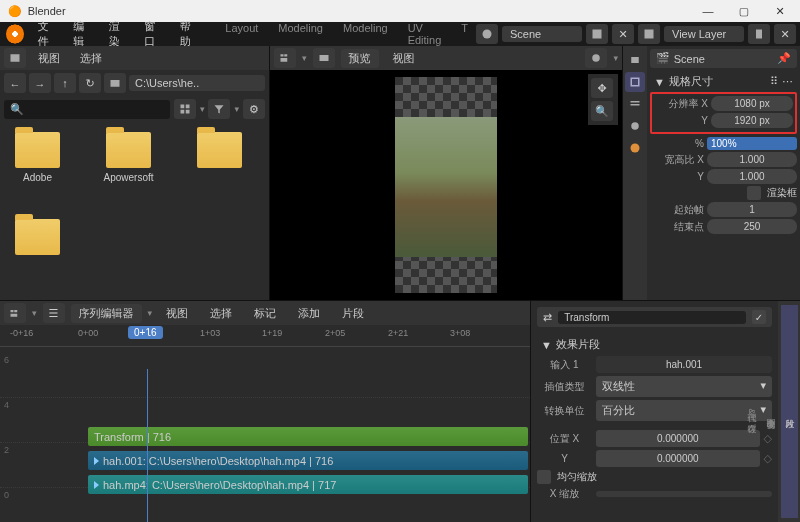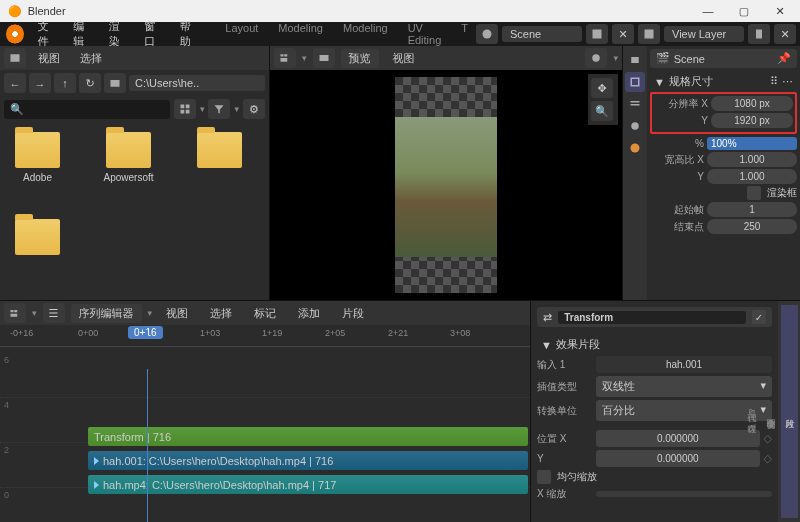--- a/index.html
+++ b/index.html
@@ -60,24 +60,24 @@
 .track-row { position: absolute; left: 0; right: 0; height: 20px; border-top: 1px dotted #3a3a3a; }
 .track-num { position: absolute; left: 4px; font-size: 9px; color: #666; }
 .strip { position: absolute; height: 19px; border-radius: 2px; display: flex; align-items: center; padding: 0 6px; font-size: 10px; color: #fff; overflow: hidden; white-space: nowrap; }
 .strip-transform { background: linear-gradient(#5a9a3a, #4a8a2a); }
 .strip-movie { background: linear-gradient(#2a6a8a, #1a5a7a); }
 .strip-movie2 { background: linear-gradient(#2a8a8a, #1a7a7a); }
 .strip-tri { width: 0; height: 0; border-top: 4px solid transparent; border-bottom: 4px solid transparent; border-left: 5px solid #8cf; margin-right: 4px; }
 .right-panel { width: 270px; background: #2b2b2b; border-left: 1px solid #111; border-top: 1px solid #111; display: flex; }
 .rp-content { flex: 1; padding: 6px; }
 .rp-header { display: flex; align-items: center; gap: 6px; background: #3a3a3a; padding: 3px 6px; border-radius: 3px; margin-bottom: 6px; }
-.rp-input { flex: 1; background: #222; border-radius: 3px; padding: 1px 6px; font-size: 10px; font-weight: bold; }
+.rp-input { flex: 1; background: #222; border-radius: 3px; padding: 1px 6px; font-size: 10px; }
 .rp-section-title { padding: 4px; font-size: 11px; display: flex; align-items: center; gap: 4px; }
 .rp-row { display: flex; align-items: center; gap: 4px; margin-bottom: 3px; }
-.rp-label { width: 55px; text-align: left; font-size: 10px; color: #aaa; }
+.rp-label { width: 55px; text-align: center; font-size: 10px; color: #aaa; }
 .rp-val { background: #444; border-radius: 3px; padding: 3px 6px; font-size: 10px; flex: 1; text-align: center; }
 .rp-tabs { width: 22px; background: #333; display: flex; flex-direction: column; gap: 2px; padding: 4px 2px; writing-mode: vertical-rl; }
 .rp-tab { padding: 6px 2px; font-size: 9px; color: #888; cursor: pointer; text-align: center; }
 .checkbox { width: 14px; height: 14px; background: #444; border-radius: 2px; display: inline-flex; align-items: center; justify-content: center; }
 .checkbox.checked::after { content: '✓'; font-size: 10px; color: #ccc; }
 svg { width: 12px; height: 12px; fill: #aaa; }
 </style>
 </head>
 <body>
 

